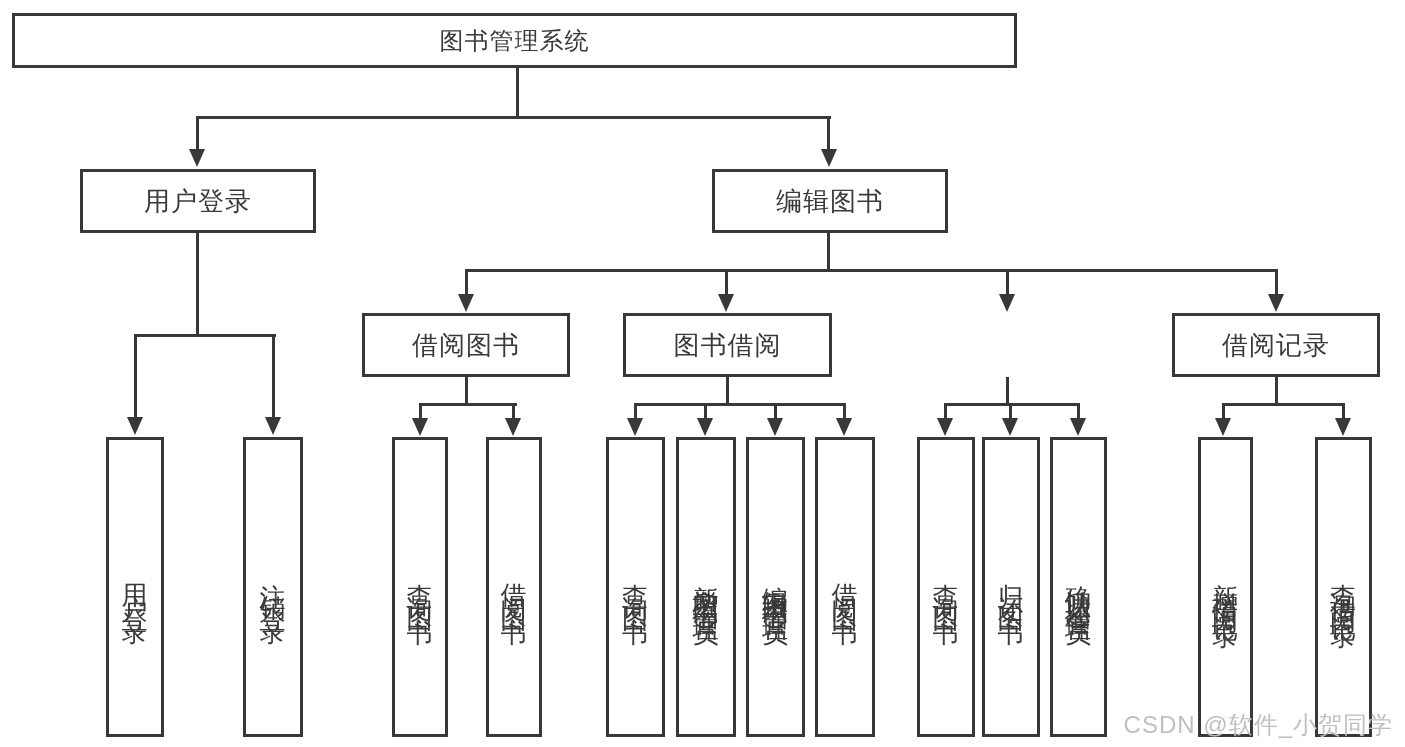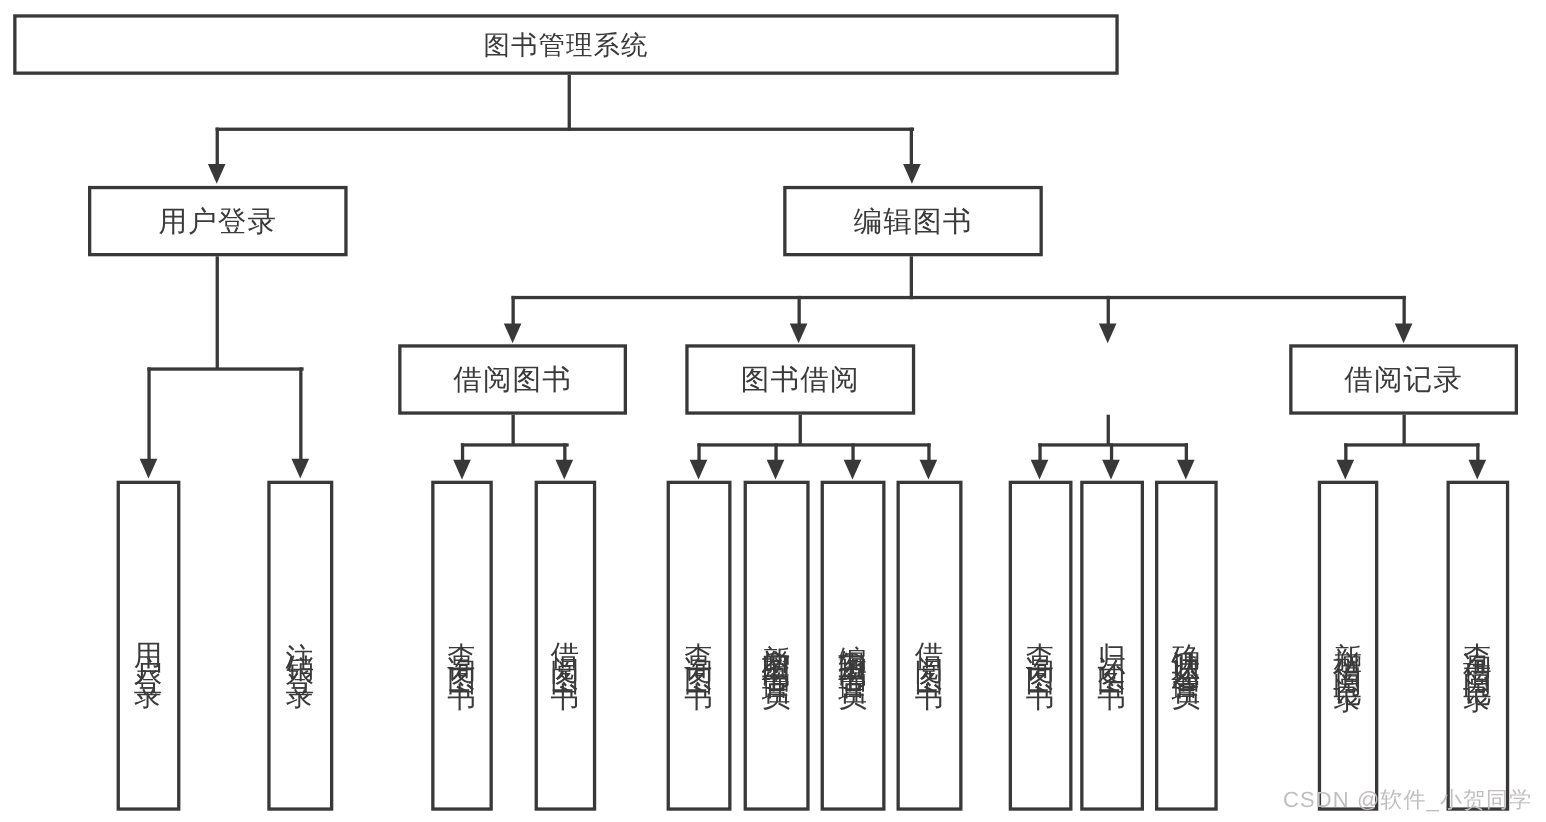--- a/index.html
+++ b/index.html
@@ -20,21 +20,21 @@
   .vt4 { letter-spacing:12px; }
   .vt6 { letter-spacing:8px; }
   .vt8 { letter-spacing:5px; }
   .hline, .vline { position:absolute; background:#383838; }
   .arrow {
     position:absolute; width:0; height:0;
     border-left:8px solid transparent; border-right:8px solid transparent;
     border-top:18px solid #383838;
   }
   .watermark {
-    position:absolute; right:12px; bottom:6px; font-size:20px;
+    position:absolute; right:12px; bottom:6px; font-size:24px;
     color:#c2bebe; letter-spacing:1px; white-space:nowrap;
   }
 </style>
 </head>
 <body>
 
 <div class="canvas">
 
   <div class="box" style="left:12px; top:13px; width:1005px; height:55px;">
     <span class="hbox-label root-label">图书管理系统</span>

